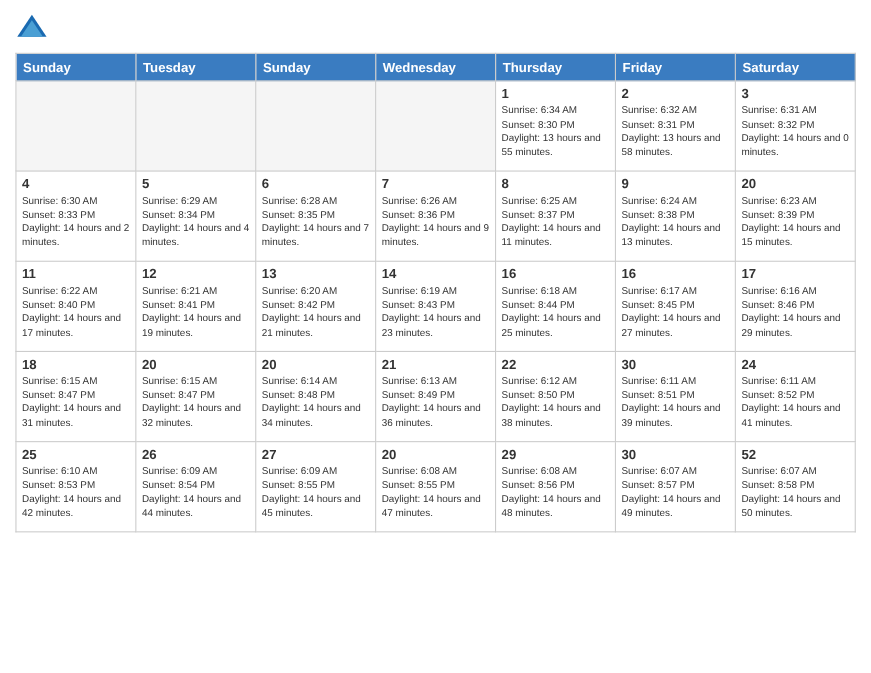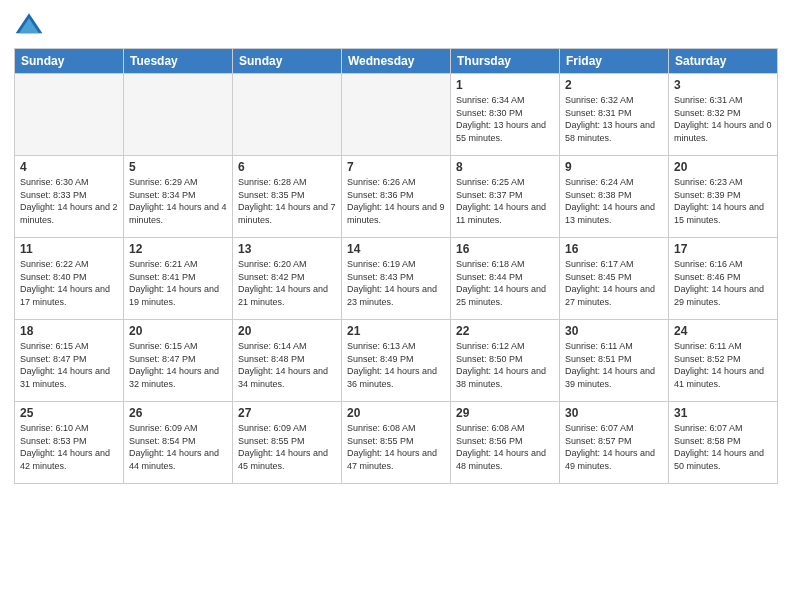--- a/index.html
+++ b/index.html
@@ -257,19 +257,19 @@
           </td>
           <td>
             <span class="day-num">29</span>
             <div class="day-info">Sunrise: 6:08 AM<br>Sunset: 8:56 PM<br>Daylight: 14 hours and 48 minutes.</div>
           </td>
           <td>
             <span class="day-num">30</span>
             <div class="day-info">Sunrise: 6:07 AM<br>Sunset: 8:57 PM<br>Daylight: 14 hours and 49 minutes.</div>
           </td>
           <td>
-            <span class="day-num">31</span>
+            <span class="day-num">52</span>
             <div class="day-info">Sunrise: 6:07 AM<br>Sunset: 8:58 PM<br>Daylight: 14 hours and 50 minutes.</div>
           </td>
         </tr>
       </tbody>
   </table>
 </div>
 
 </body></html>

